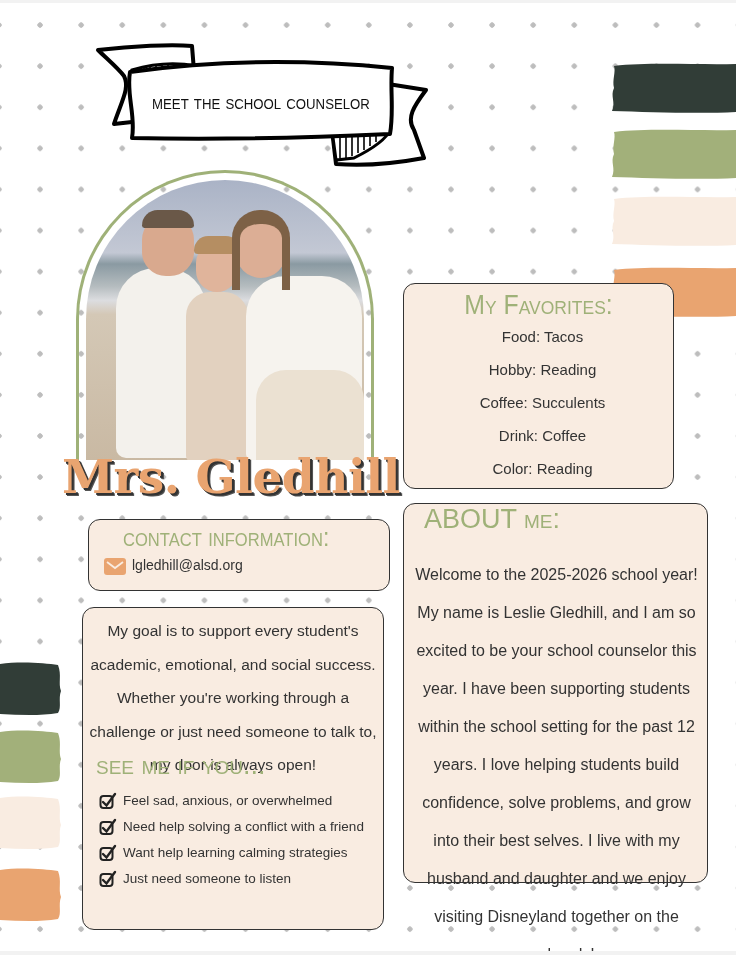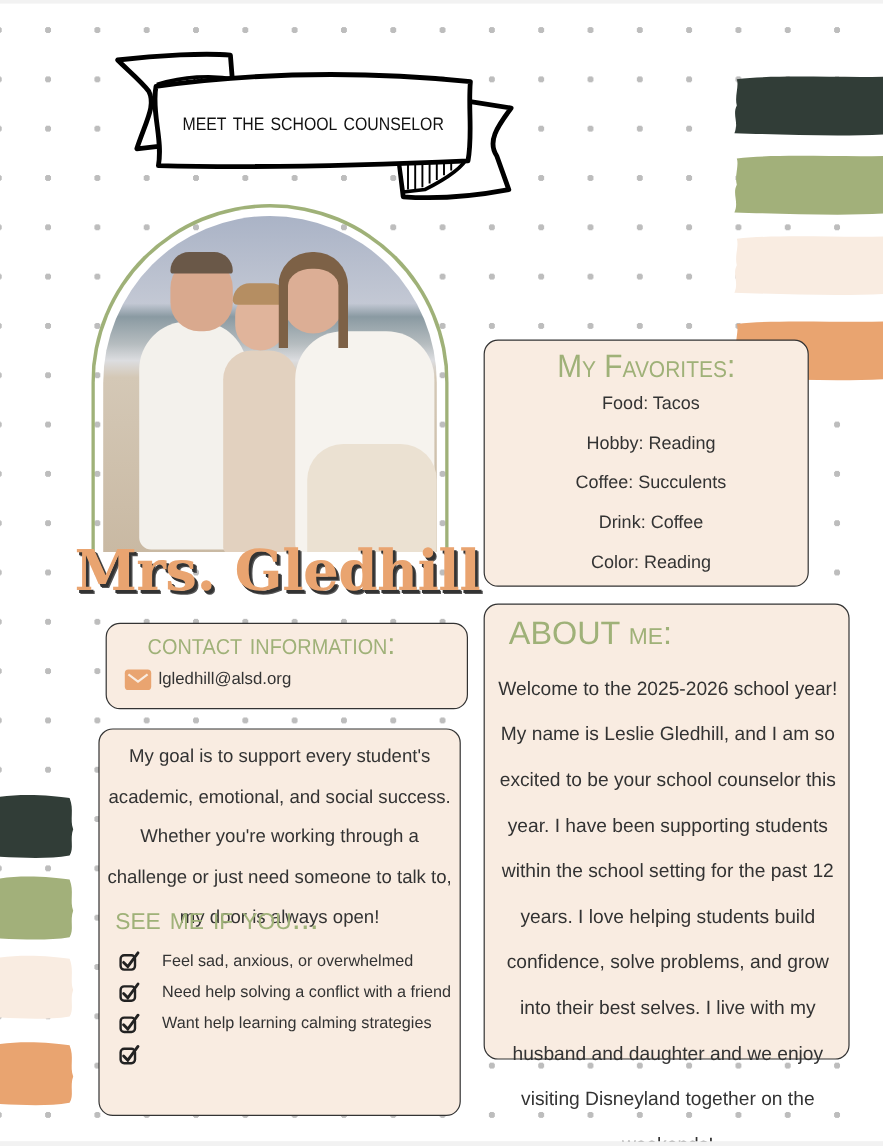--- a/index.html
+++ b/index.html
@@ -75,26 +75,26 @@
   .contact { left: 88px; top: 516px; width: 302px; height: 72px; }
   .contact .heading { position: absolute; left: 34px; top: 3px; font-size: 25px; transform: scaleX(0.92); transform-origin: left; }
   .contact .mail { position: absolute; left: 15px; top: 38px; width: 22px; height: 17px; background: #e9a470; border-radius: 3px; }
   .contact .email { position: absolute; left: 43px; top: 37px; font-size: 14px; }
 
   
   .goal { left: 82px; top: 604px; width: 302px; height: 323px; }
   .goal .para { position: absolute; left: 6px; top: 6px; width: 288px; text-align: center; font-size: 15.5px; line-height: 33.5px; }
   .goal .heading { position: absolute; left: 13px; top: 142px; font-size: 27px; }
   .goal ul { list-style: none; margin: 0; padding: 0; position: absolute; left: 16px; top: 180px; }
-  .goal li { height: 26px; line-height: 20px; font-size: 13.5px; display: flex; align-items: center; gap: 12px; }
+  .goal li { height: 26px; line-height: 20px; font-size: 13.5px; display: flex; align-items: center; }
   .goal li .check { width: 18px; height: 18px; margin-right: 6px; flex: none; }
 
   
   .about { left: 403px; top: 500px; width: 305px; height: 380px; }
-  .about .heading { position: absolute; left: 20px; top: 9px; font-size: 27px; }
+  .about .heading { position: absolute; left: 20px; top: 0; font-size: 27px; }
   .about .para { position: absolute; left: 6px; top: 52px; width: 293px; text-align: center; font-size: 16px; line-height: 38px; }
 </style>
 </head>
 <body>
 
 <div class="page">
 
   <div class="stripe" style="left:608px;top:59px;">
     <svg width="128" height="52">
         <path d="M6,4 C40,0 90,3 128,2 L128,50 C90,52 40,50 4,49 C8,40 2,34 6,26 C4,18 8,10 6,4 Z" fill="#313d37"></path>
@@ -233,20 +233,21 @@
             <rect x="1.5" y="4" width="12" height="12" rx="3" fill="none" stroke="#222" stroke-width="2"></rect>
             <path d="M4,10 L7.5,13.5 L16,2" fill="none" stroke="#222" stroke-width="2.4" stroke-linecap="round"></path>
           </svg>
         <span class="body-text">Want help learning calming strategies</span>
       </li>
       <li>
         <svg class="check" viewBox="0 0 18 18">
             <rect x="1.5" y="4" width="12" height="12" rx="3" fill="none" stroke="#222" stroke-width="2"></rect>
             <path d="M4,10 L7.5,13.5 L16,2" fill="none" stroke="#222" stroke-width="2.4" stroke-linecap="round"></path>
           </svg>
+        <span class="body-text">Just need someone to listen</span>
       </li>
     </ul>
   </div>
 
   <div class="card about">
     <div class="heading">ABOUT me:</div>
     <div class="para body-text">Welcome to the 2025-2026 school year! My name is Leslie Gledhill, and I am so excited to be your school counselor this year. I have been supporting students within the school setting for the past 12 years.  I love helping students build confidence, solve problems, and grow into their best selves. I live with my husband and daughter and we enjoy visiting Disneyland together on the weekends!</div>
   </div>
 
 </div>

